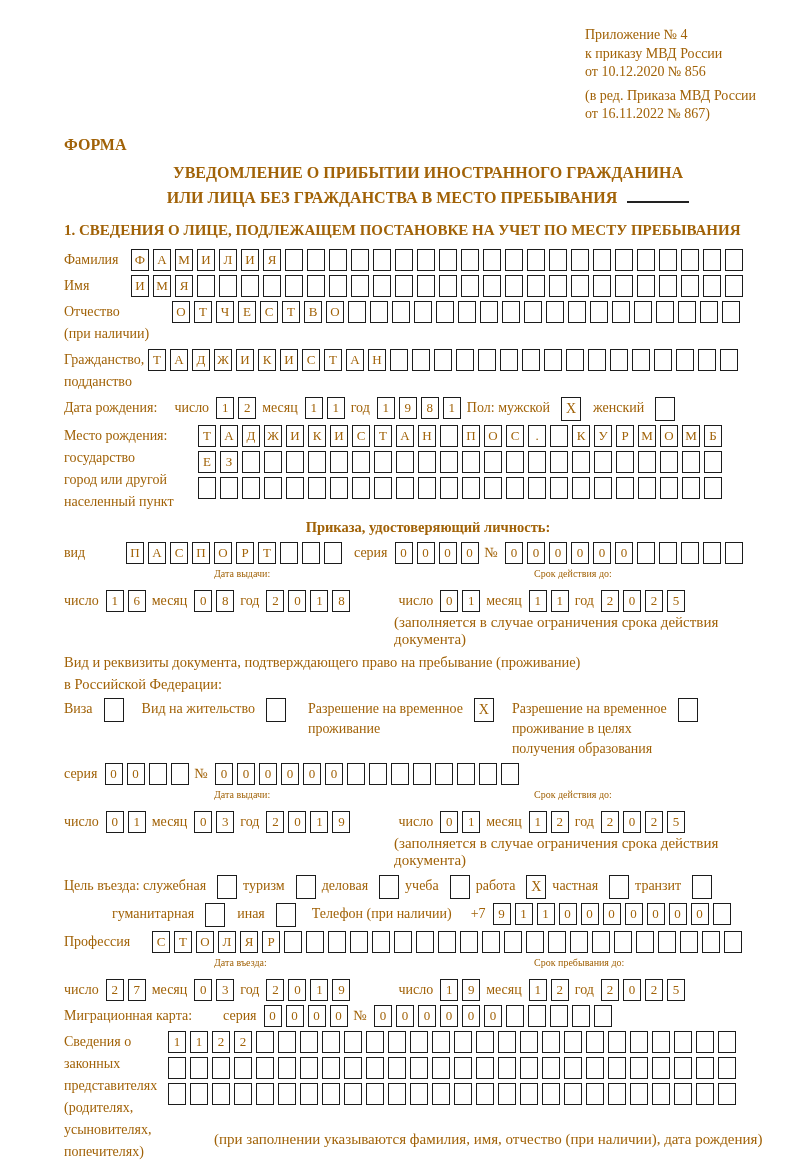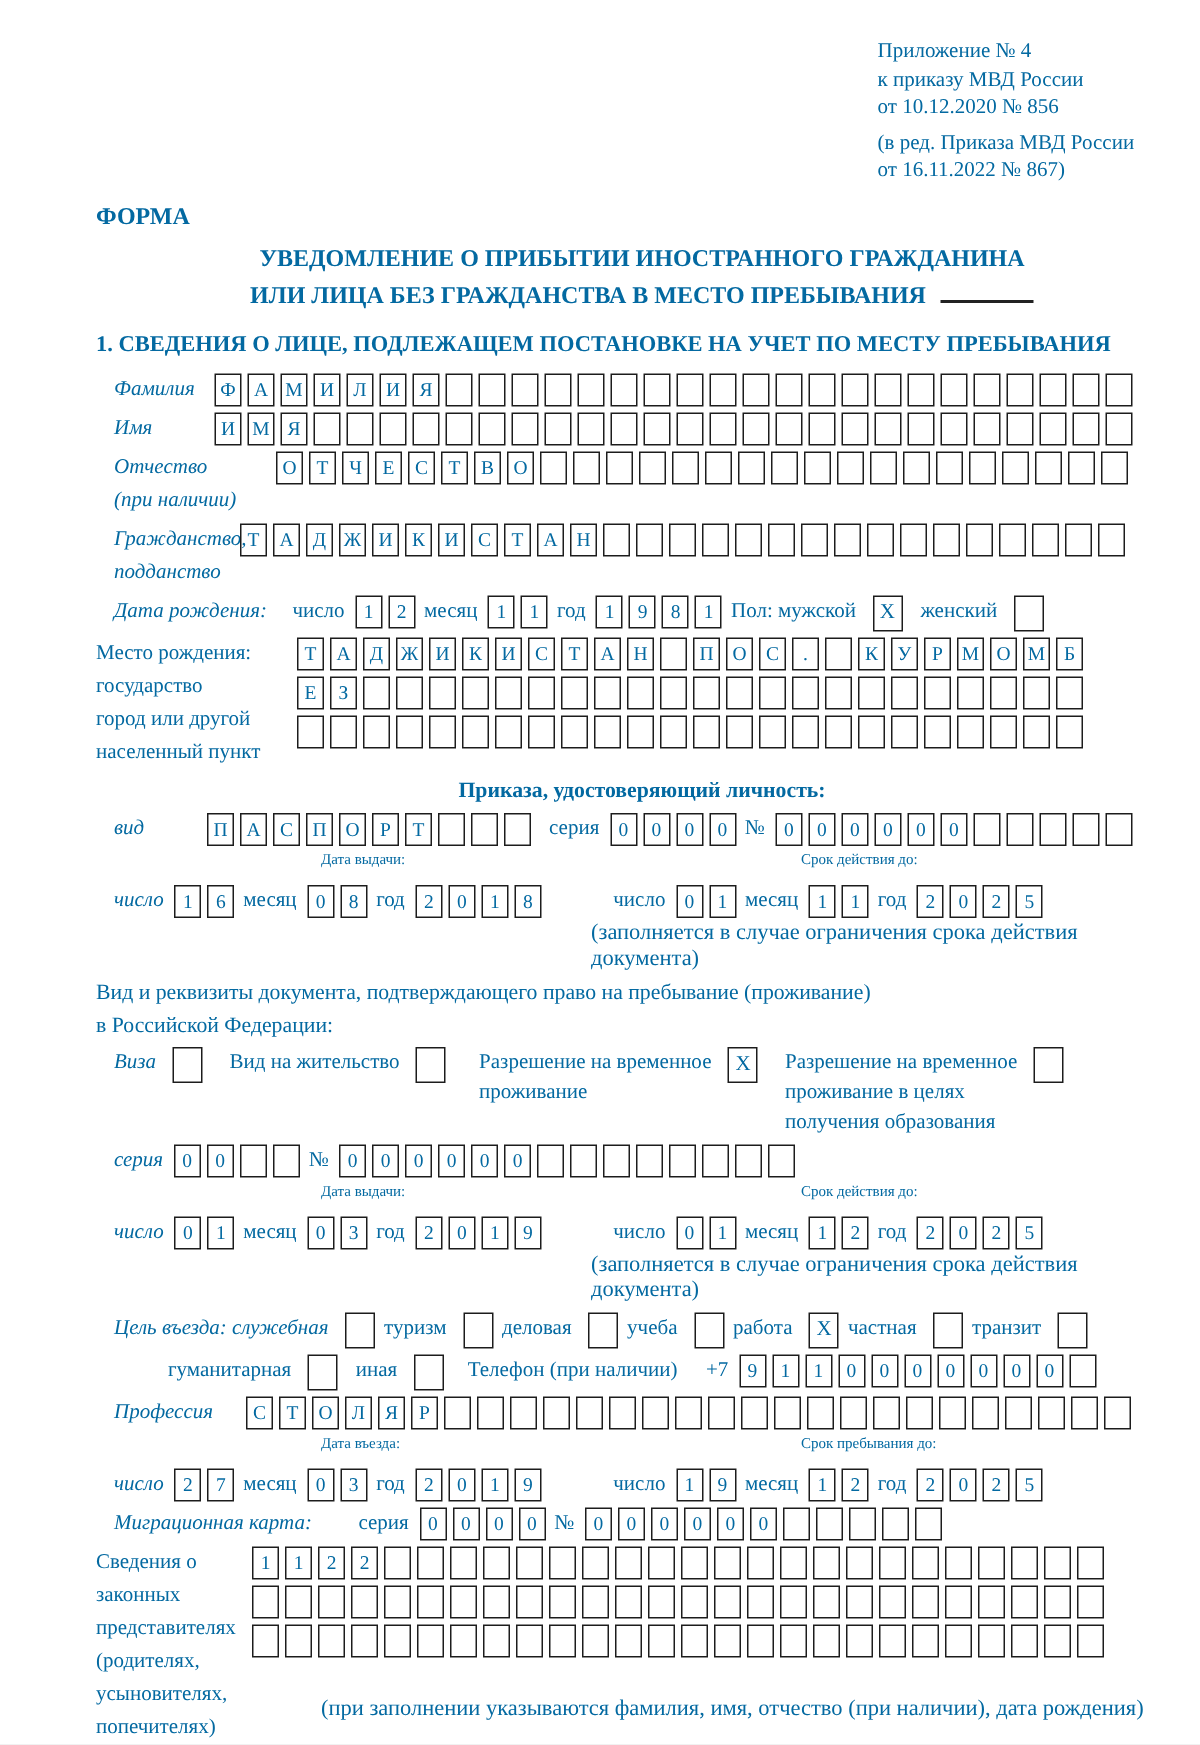--- a/index.html
+++ b/index.html
@@ -1,27 +1,27 @@
 <!DOCTYPE html>
 <html><head>
 <meta charset="utf-8">
 <style>
   html,body{margin:0;padding:0;background:#e8e8e8;}
   .page{width:800px;height:1163px;box-sizing:border-box;margin:0 auto;
-        padding:26px 8px 0 64px;background:#ffffff;color:#0369a1;
+        padding:26px 8px 0 64px;background:#ffffff;color:#a16207;
         font-family:"Liberation Serif","DejaVu Serif",serif;overflow:hidden;}
   .hdr{margin-left:521px;font-size:14px;line-height:18.5px;}
   .hdr .sub{margin-top:5px;}
   .forma{font-weight:700;padding-right:30px;font-size:16px;margin-top:12px;}
   .title{font-weight:700;text-align:center;font-size:16px;line-height:25px;margin-top:6px;}
   .uline{display:inline-block;width:62px;border-bottom:2px solid #222;margin-left:10px;}
   .sect{font-weight:700;font-size:15px;margin:12px 0 10px;}
   .frow{display:flex;align-items:flex-start;flex-wrap:nowrap;margin-bottom:4px;}
   .lbl{font-size:14px;line-height:22px;white-space:nowrap;margin:0 7px 0 2px;flex:none;}
-  .frow .lbl:first-child{margin-left:12px;font-style:italic;}
+  .frow .lbl:first-child{margin-left:0;}
   .lbl.ctr{line-height:20px;padding-top:1px;}
   .cell{flex:none;width:18px;height:22px;box-sizing:border-box;border:1.6px solid #1c1c1c;
         margin-right:4px;text-align:center;font-size:13px;line-height:19px;}
   .cbox{flex:none;width:20px;height:24px;box-sizing:border-box;border:1.7px solid #1c1c1c;
         text-align:center;font-size:14px;line-height:21px;margin:0 4px;}
   .gap{flex:none;height:1px;}
   .cbline{text-align:center;font-weight:700;font-size:14.5px;margin:2px 0 6px;}
   .tline{font-size:14.5px;margin:1px 0 5px;}
   .cap{font-size:15px;}
   .capr{margin:-2px 0 6px 330px;}

